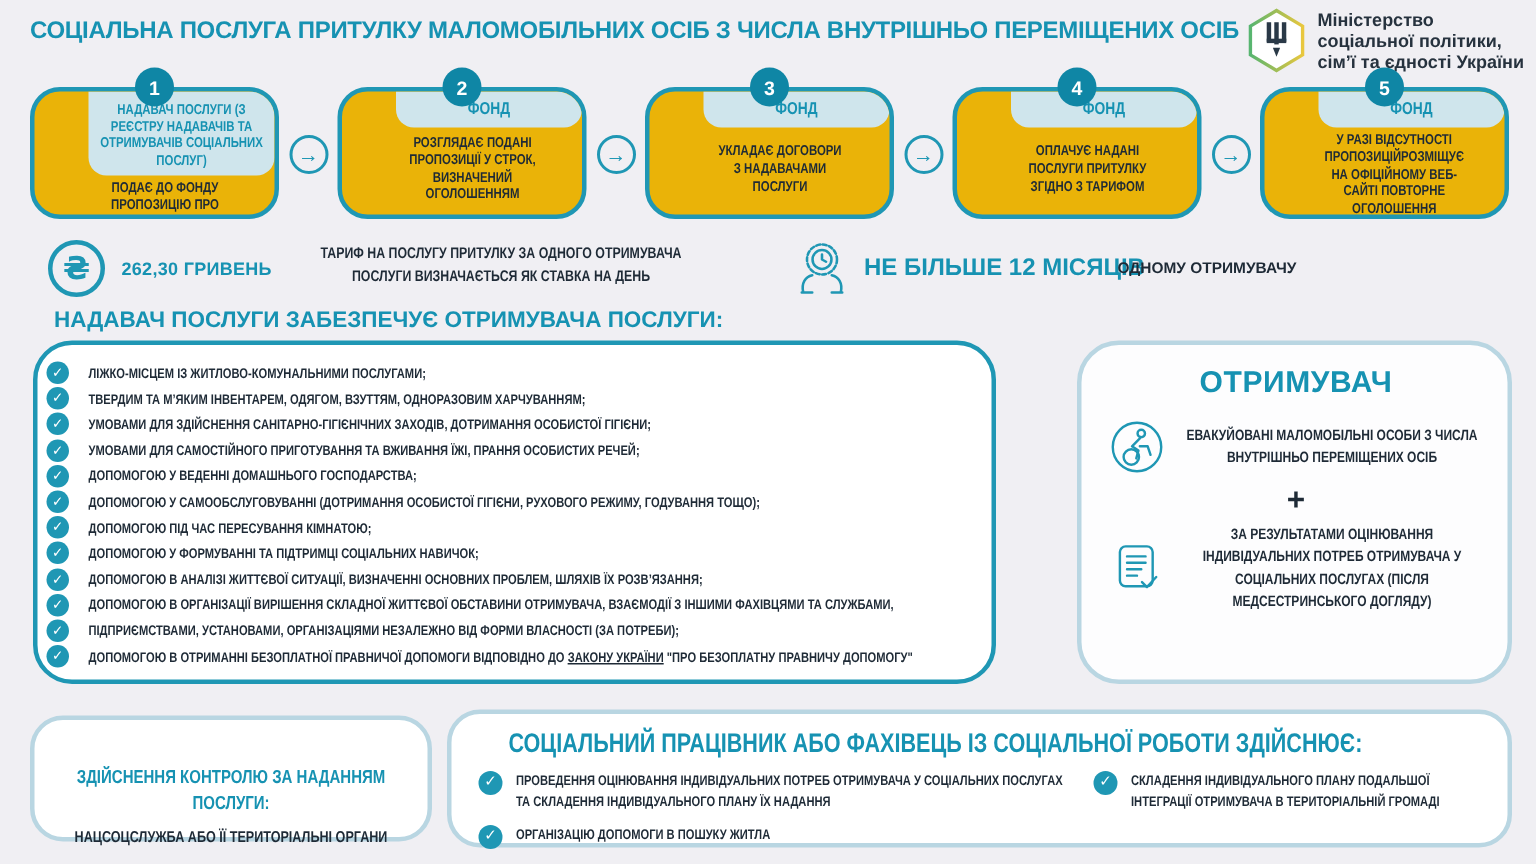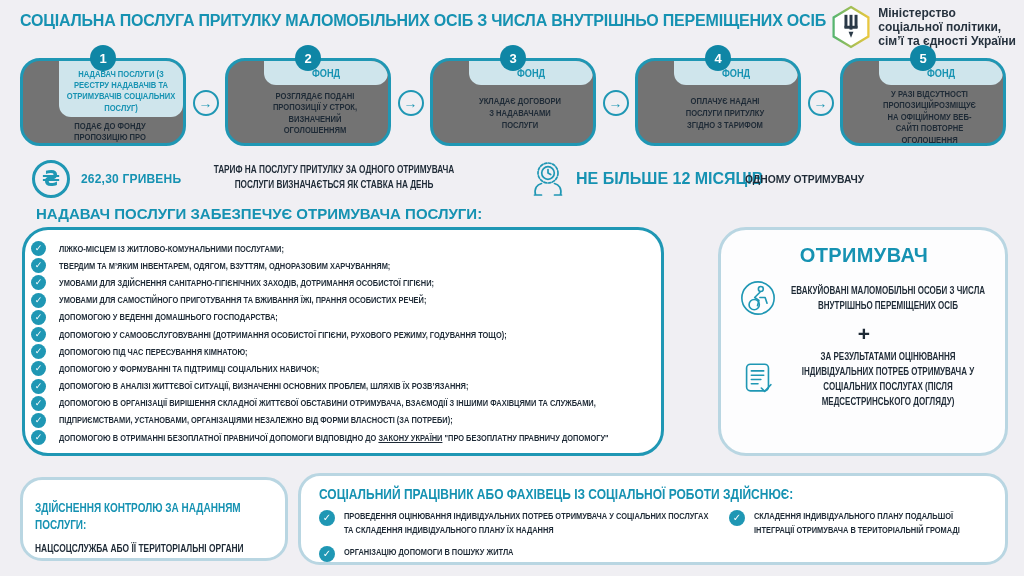--- a/index.html
+++ b/index.html
@@ -24,21 +24,21 @@
   .logo svg{display:block;}
   .logo-text{font-size:12px;font-weight:700;color:#26323e;line-height:1.18;}
 
   
   .steps{position:absolute;left:20px;top:45px;width:986px;display:flex;
     justify-content:space-between;align-items:flex-start;}
   .step{position:relative;width:166px;padding-top:13px;}
   .step-num{position:absolute;top:0;left:50%;transform:translateX(-50%);
     width:26px;height:26px;border-radius:50%;background:var(--teal-dk);color:#fff;
     font-size:13px;font-weight:800;display:flex;align-items:center;justify-content:center;z-index:2;}
-  .step-box{height:88px;background:#737373;border:3px solid var(--teal-br);border-radius:20px;
+  .step-box{height:88px;background:#eab308;border:3px solid var(--teal-br);border-radius:20px;
     overflow:hidden;display:flex;flex-direction:column;padding-left:36px;}
   .step-hdr{background:var(--hdr);color:var(--teal);font-weight:800;font-size:9.5px;
     line-height:1.18;text-align:center;padding:7px 7px 4px;border-radius:0 0 12px 12px;}
   .step-hdr.one{font-size:11.5px;padding-top:6px;}
   .step-body{flex:1;display:flex;align-items:center;justify-content:center;
     font-size:9.5px;font-weight:700;line-height:1.22;text-align:center;padding:3px 7px 5px;color:var(--ink);}
   .arrow{margin-top:45px;width:26px;height:26px;border:2px solid var(--teal-br);border-radius:50%;
     color:var(--teal-br);font-size:14px;font-weight:700;display:flex;align-items:center;justify-content:center;flex:none;}
 
   
@@ -71,27 +71,27 @@
     border:3px solid var(--blue-br);border-radius:28px;padding:14px 16px 8px 18px;text-align:center;}
   .recipient h2{font-size:20px;font-weight:800;color:var(--teal);letter-spacing:.4px;margin-bottom:12px;}
   .rec-item{display:flex;align-items:center;gap:10px;text-align:center;}
   .rec-item .txt{flex:1;font-size:10px;font-weight:700;line-height:1.5;color:var(--ink);overflow:visible;}
   .rec-item .txt .cx{transform-origin:0 50%;}
   .rec-plus{font-size:21px;font-weight:800;color:var(--ink);margin:5px 0 3px;}
   .circle-icon{width:38px;height:38px;flex:none;}
 
   
   .control{position:absolute;left:20px;top:477px;width:268px;height:84px;background:#fff;
-    border:3px solid var(--blue-br);border-radius:22px;padding:20px 12px 8px;text-align:left;}
+    border:3px solid var(--blue-br);border-radius:22px;padding:30px 12px 8px;text-align:center;}
   .control .t{font-size:12.5px;font-weight:800;color:var(--teal);line-height:1.35;}
   .control .b{margin-top:8px;font-size:10.5px;font-weight:800;color:var(--ink);}
 
   .worker{position:absolute;left:298px;top:473px;width:710px;height:92px;background:#fff;
     border:3px solid var(--blue-br);border-radius:22px;padding:9px 14px 4px 18px;}
-  .worker .heading{font-size:15px;font-weight:800;color:var(--teal);margin-bottom:7px;}
+  .worker .heading{font-size:18px;font-weight:800;color:var(--teal);margin-bottom:7px;margin-left:20px;}
   .worker-cols{display:flex;gap:14px;}
   .wcol-l{width:396px;}
   .wcol-r{flex:1;}
   .w-item{display:flex;gap:9px;margin-bottom:7px;align-items:flex-start;}
   .w-item .chk{flex:none;width:16px;height:16px;border-radius:50%;background:var(--teal-br);color:#fff;
     font-size:10px;line-height:16px;text-align:center;font-weight:700;margin-top:1px;}
   .w-item .txt{font-size:9.3px;font-weight:700;line-height:1.55;color:var(--ink);flex:1;}
 
   svg .s{fill:none;stroke:var(--teal-br);stroke-width:1.7;stroke-linecap:round;stroke-linejoin:round;}
 </style>

